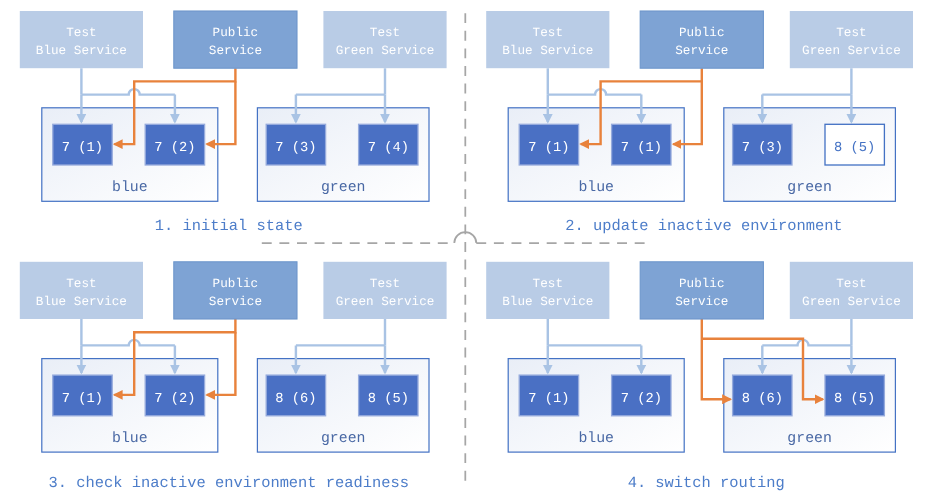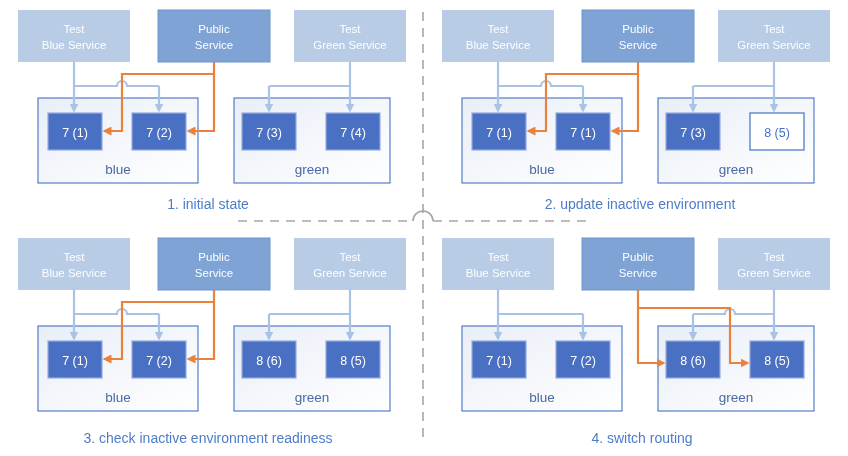--- a/index.html
+++ b/index.html
@@ -1,17 +1,17 @@
 <!DOCTYPE html>
 <html><head>
 <meta charset="utf-8">
 <style>
   html,body{margin:0;padding:0;background:#ffffff;}
   .stage{position:relative;width:848px;height:456px;background:#ffffff;
-         font-family:Liberation Sans, sans-serif;overflow:hidden;}
+         font-family:Liberation Mono, monospace;overflow:hidden;}
   .grid{display:grid;grid-template-columns:424px 424px;grid-template-rows:228px 228px;}
   svg.panel{display:block;}
   .overlay{position:absolute;left:0;top:0;pointer-events:none;}
   .lb{stroke:#a9c3e4;stroke-width:2.2;fill:none;}
   .or{stroke:#e8823c;stroke-width:2.2;fill:none;}
   .svcL{fill:#b9cce6;}
   .svcP{fill:#7ea3d4;stroke:#6d96cb;stroke-width:1;}
   .env{stroke:#4472c4;stroke-width:1.1;}
   .inst{fill:#4a70c4;stroke:#96abdd;stroke-width:1.2;}
   .inst.outline{fill:#ffffff;stroke:#4472c4;}

